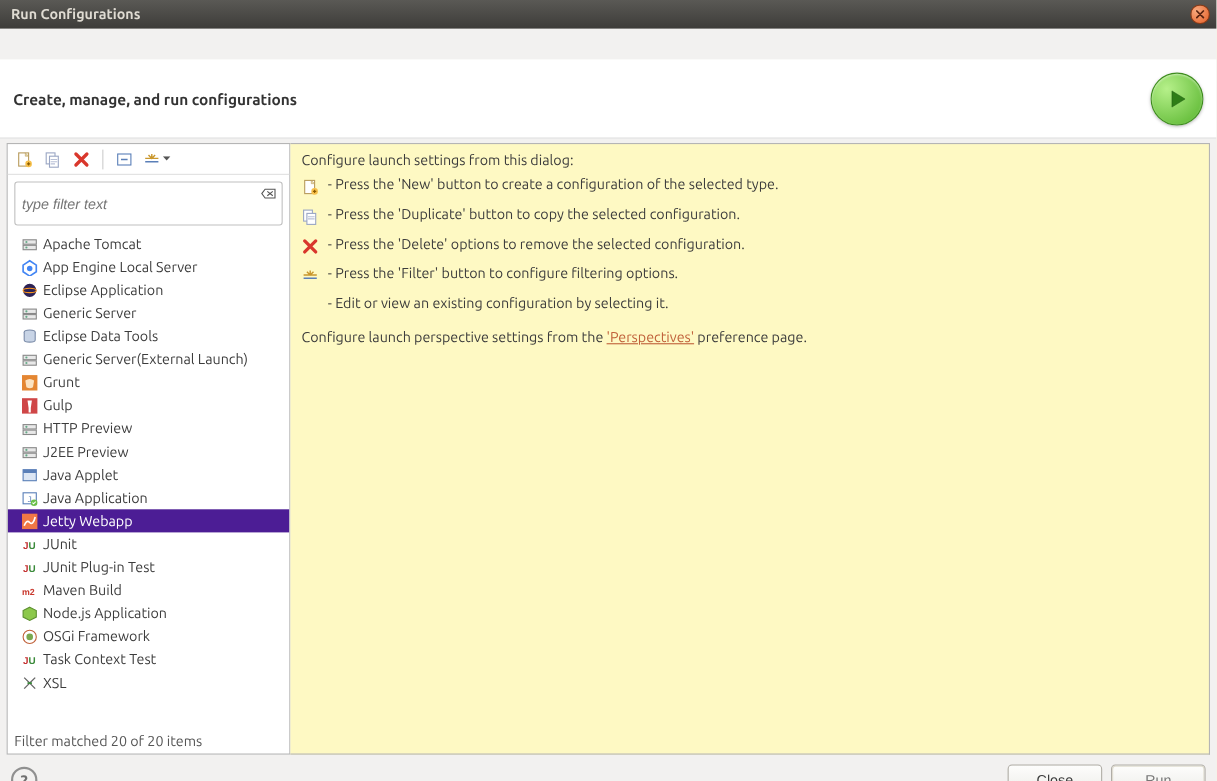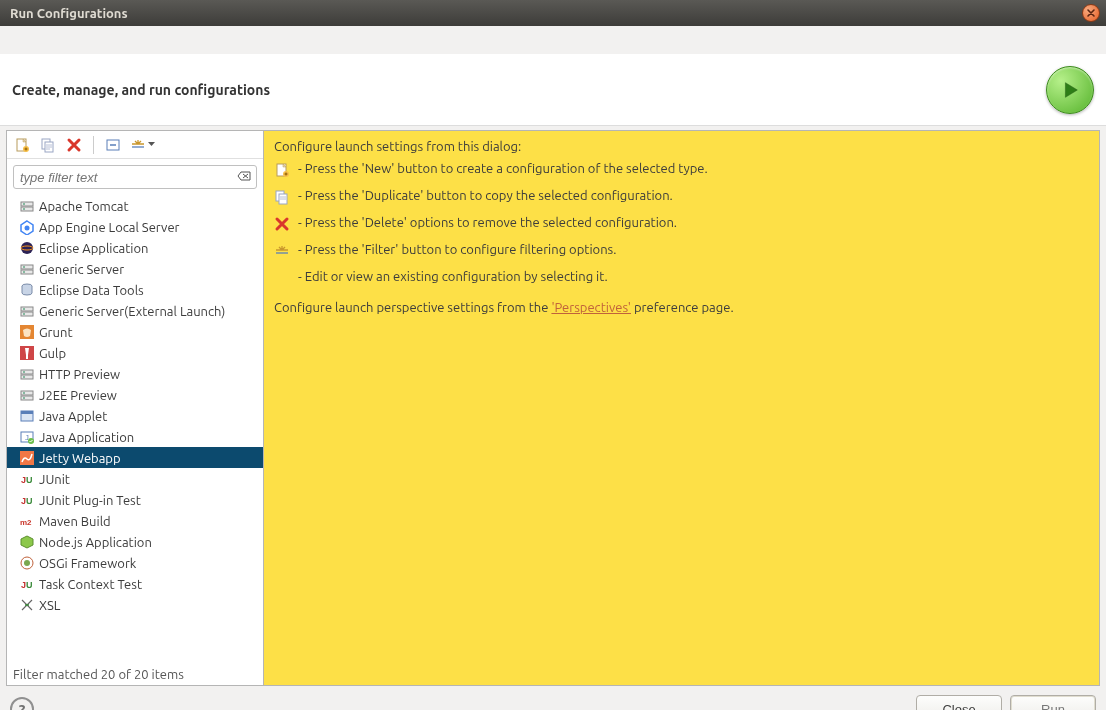--- a/index.html
+++ b/index.html
@@ -7,30 +7,30 @@
 .titlebar { height: 26px; background: linear-gradient(#5a5955, #3d3c39); display: flex; align-items: center; padding: 0 6px; color: #dfdbd2; font-weight: bold; }
 .titlebar .title { flex: 1; padding-left: 4px; font-size: 13px; }
 .titlebar .closebtn { width: 18px; height: 18px; border-radius: 50%; background: radial-gradient(circle at 30% 30%, #f7a97e, #e65f26); border: 1px solid #8a3a16; display:flex; align-items:center; justify-content:center; cursor:pointer; }
 .titlebar .closebtn svg { width:10px; height:10px; }
 .header { background: #fff; border-bottom: 1px solid #ddd; padding: 8px 12px; display:flex; align-items:center; height: 72px; margin-top: 28px; }
 .header-title { font-size: 14px; font-weight: bold; color: #333; }
 .run-hero { margin-left:auto; width:48px; height:48px; border-radius:50%; background: radial-gradient(circle at 30% 30%, #b6f08a, #54b22a); border:1px solid #3d8b1d; display:flex; align-items:center; justify-content:center; box-shadow: 0 1px 3px rgba(0,0,0,0.3), inset 0 1px 2px rgba(255,255,255,0.5); }
 .run-hero svg { width:22px; height:22px; }
 .content { display:flex; padding: 4px 6px 0 6px; height: 560px; }
 .leftcol { width: 258px; border:1px solid #b5b5b5; background:#fff; display:flex; flex-direction:column; }
-.maincol { flex:1; border:1px solid #b5b5b5; border-left:none; background:#fde047; padding: 8px 10px; }
+.maincol { flex:1; border:1px solid #b5b5b5; border-left:none; background:#fef9c3; padding: 8px 10px; }
 .toolbar { height: 28px; display:flex; align-items:center; gap:4px; padding:0 4px; border-bottom: 1px solid #e0e0e0; }
 .toolbtn { width:22px; height:22px; display:flex; align-items:center; justify-content:center; cursor:pointer; border-radius:2px; }
 .toolsep { width:1px; height:18px; background:#ccc; margin: 0 4px; }
 .filterbox { margin:6px; position:relative; }
-.filterbox input { width:100%; height:24px; border:1px solid #c0c0c0; border-radius:3px; padding:2px 14px 2px 6px; font-size:13px; color:#888; font-style:italic; background:#fff; }
+.filterbox input { width:100%; height:40px; border:1px solid #c0c0c0; border-radius:3px; padding:2px 14px 2px 6px; font-size:13px; color:#888; font-style:italic; background:#fff; }
 .filterbox .clearfilter { position:absolute; right:6px; top:4px; cursor:pointer; }
 .tree { flex:1; overflow:auto; padding: 0 0 4px 0; text-align: center; }
 .tree-item { height:21px; display:flex; align-items:center; gap:4px; padding-left:12px; cursor:pointer; white-space:nowrap; }
-.tree-item.selected { background:#0c4a6e; color:#fff; }
+.tree-item.selected { background:#4c1d95; color:#fff; }
 .tree-icon { width:16px; height:16px; display:flex; align-items:center; justify-content:center; flex-shrink:0; }
 .tree-label { font-size:13px; }
 .filtercount { font-size:13px; color:#555; padding: 4px 6px; border-top:0; }
 .instr-line { display:flex; align-items:flex-start; gap:8px; margin-bottom:10px; }
 .instr-line .ic { width:16px; height:16px; flex-shrink:0; display:flex; align-items:center; justify-content:center; margin-top:1px; }
 .instr-title { margin-bottom:8px; }
 .persplink { color:#c0623b; text-decoration:underline; cursor:pointer; }
 .footer { height: 46px; display:flex; align-items:center; padding: 0 10px; }
 .help-icon { width:24px; height:24px; border-radius:50%; border:2px solid #909090; color:#707070; display:flex; align-items:center; justify-content:center; font-weight:bold; font-size:15px; cursor:pointer; }
 .footer-spacer { flex:1; }

